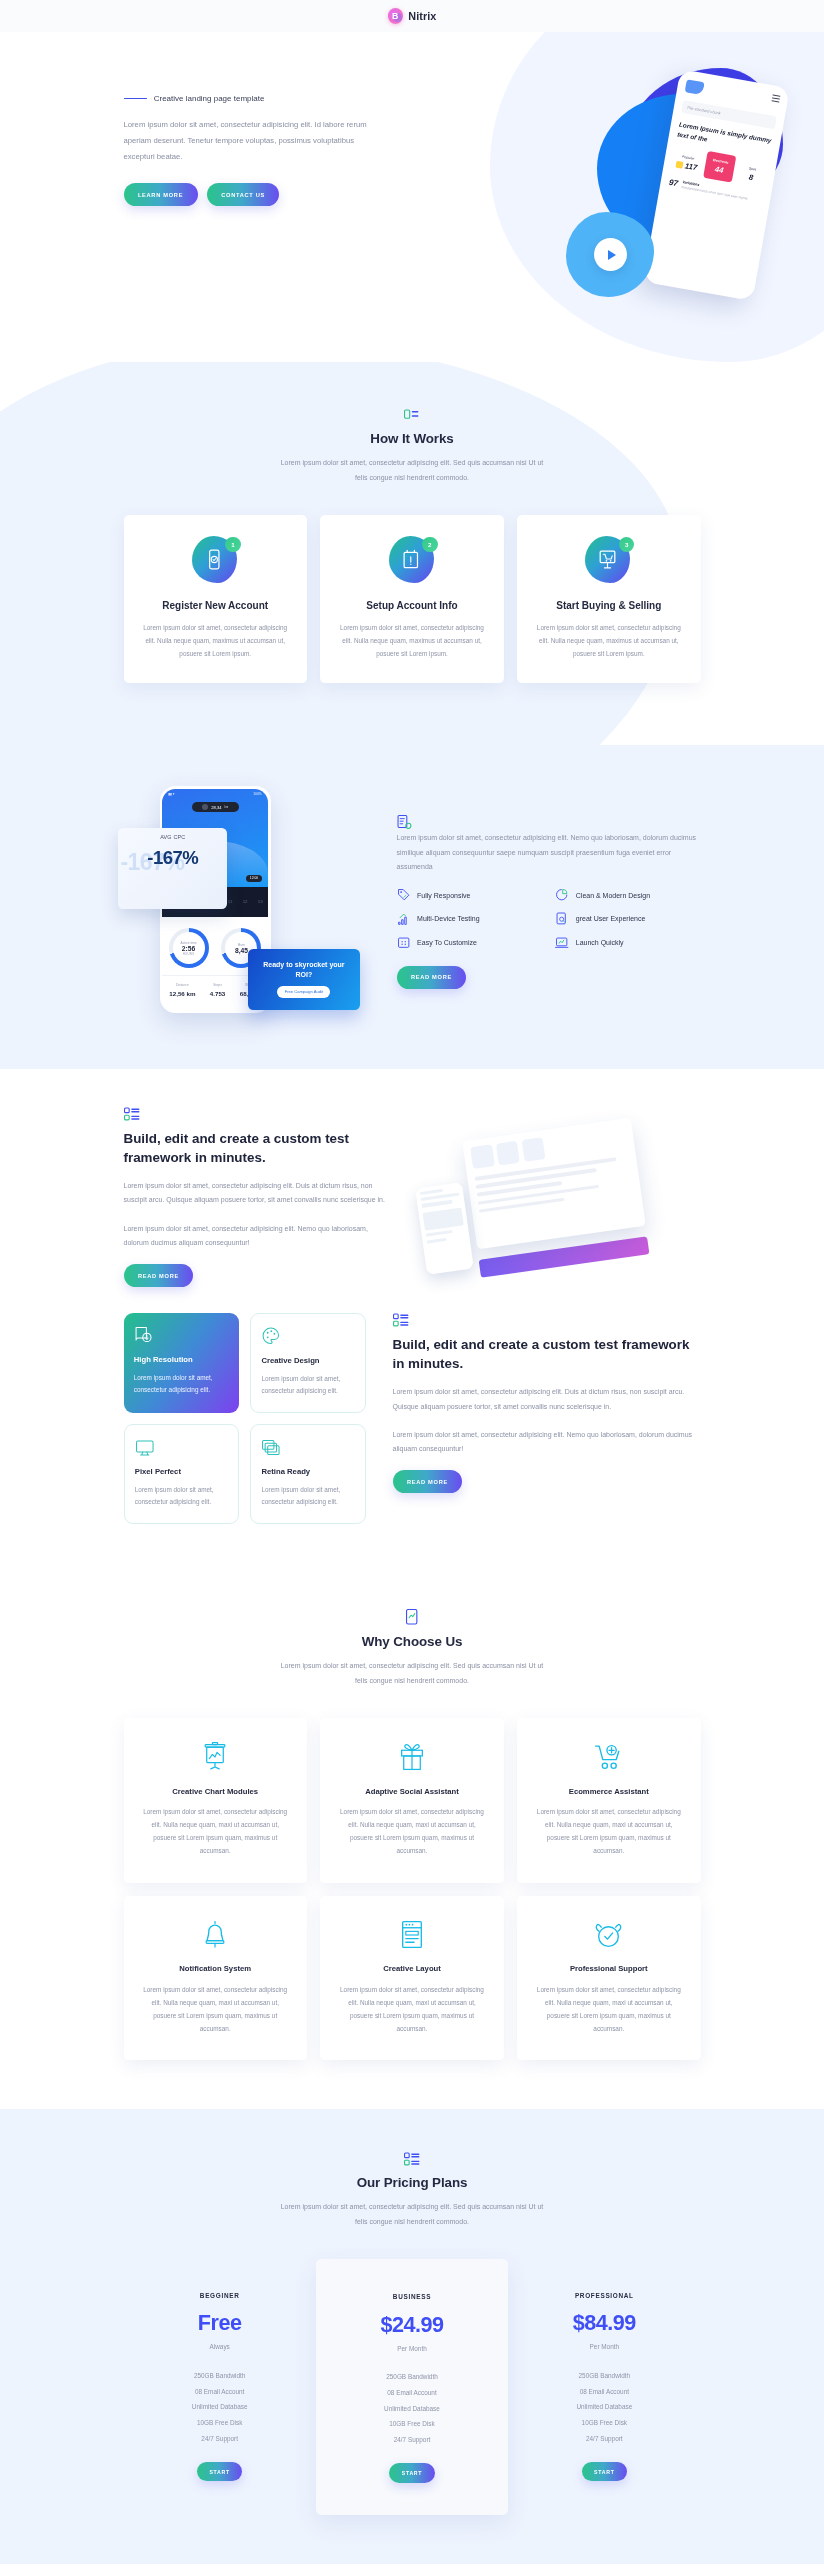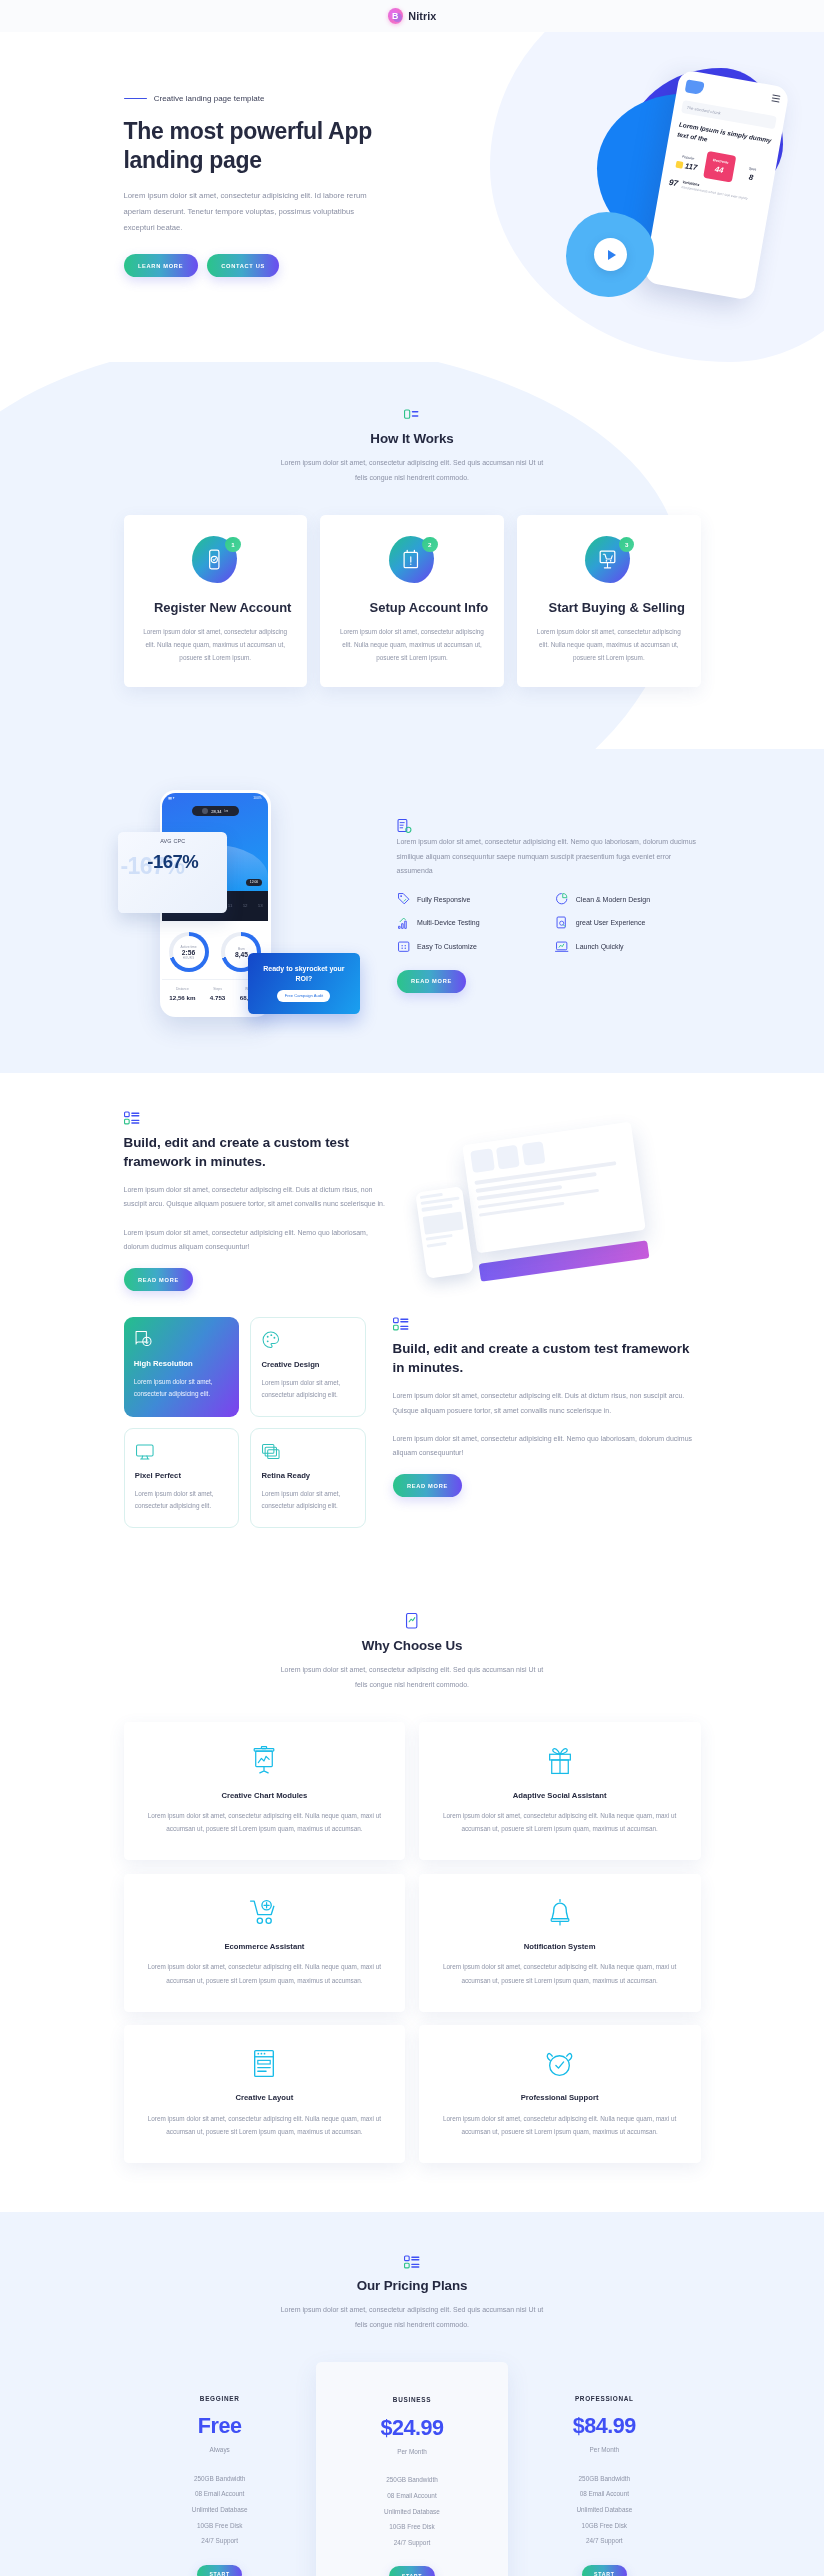--- a/index.html
+++ b/index.html
@@ -106,21 +106,21 @@
   .cards3{ display:flex; gap:13.4px; position:relative; z-index:3;}
   .hcard{ flex:1; background:#fff; border-radius:5.2px; padding:20.6px 15.5px 23px;
     text-align:center; box-shadow:0 5.2px 17.5px rgba(70,90,160,.09);}
   .hc-iconwrap{ position:relative; width:47px;height:47px;margin:0 auto 17.5px;}
   .hc-blob{ width:45px;height:47px;border-radius:48% 52% 44% 56% / 52% 48% 52% 48%;
     background:linear-gradient(135deg,#22c08e 0%,#2f9fd6 45%,#6347ef 100%);
     display:flex;align-items:center;justify-content:center;}
   .hc-num{ position:absolute; right:-2.1px; top:1px; width:15.5px;height:15.5px;border-radius:50%;
     background:linear-gradient(135deg,#34c98c,#49d49a); color:#fff; font-size:6.2px;
     display:flex;align-items:center;justify-content:center; font-weight:600;}
-  .hc-title{ font-size:13px; font-weight:700; color:#262a40; margin-bottom:9.3px;text-align:right;}
+  .hc-title{ font-size:10px; font-weight:700; color:#262a40; margin-bottom:9.3px;}
   .hc-text{ font-size:6.4px; line-height:2.05; color:#8f95a8;}
 
   
   .intro{ background:#eef4fe; padding:36px 0 46px; position:relative; overflow:hidden;}
   .split{ display:flex; align-items:center; gap:26px;}
   .split .left{ width:247px; position:relative;}
   .split .right{ flex:1;}
   h3.block-title{ font-size:13.4px; line-height:1.45; font-weight:700; color:#21253c; margin:7.2px 0 11.3px;}
   .block-text{ font-size:7px; line-height:2.1; color:#8c92a6; margin-bottom:13.4px;}
   .featgrid{ display:grid; grid-template-columns:1fr 1fr; gap:10.3px 13.4px; margin-bottom:16.5px;}
@@ -191,21 +191,21 @@
   .mini{ border:0.5px solid #d9f0ee; border-radius:9px; padding:12.4px 10.3px 14.4px; background:#fff; min-height:96px;}
   .mini.active{ background:linear-gradient(125deg,#24bf8c 0%,#3f8ad6 50%,#7d41ef 100%); border:0;}
   .mini .mi{ margin-bottom:10.3px; height:19.6px;}
   .mini .mt{ font-size:7.7px; font-weight:700; color:#262a40; margin-bottom:7.2px;}
   .mini .mx{ font-size:6.4px; line-height:1.95; color:#8f95a8;}
   .mini.active .mt,.mini.active .mx{ color:#fff;}
   .mini.active .mx{ color:#eef3ff;}
 
   
   .why{ padding:44px 8px 49px; background:#fff;}
-  .grid3{ display:grid; grid-template-columns:repeat(2,1fr); gap:13.4px;}
+  .grid3{ display:grid; grid-template-columns:repeat(3,1fr); gap:13.4px;}
   .wcard{ background:#fff; border-radius:4.6px; padding:23px 17.5px 25px; text-align:center;
     box-shadow:0 5.2px 16.5px rgba(70,90,160,.09);}
   .wc-icon{ height:32px; display:flex;align-items:center;justify-content:center;margin-bottom:13.4px;}
   .wc-title{ font-size:7.7px; font-weight:700; color:#262a40; margin-bottom:9.3px;}
   .wc-text{ font-size:6.4px; line-height:2.05; color:#8f95a8;}
 
   
   .pricing{ background:#eef4fe; padding:43px 0 49px;}
   .plans{ display:flex; align-items:center; justify-content:center; gap:0;}
   .plan{ flex:1; text-align:center; padding:23px 10.3px 24px; border-radius:5.2px;}
@@ -237,21 +237,20 @@
 
   <section class="hero">
     <div class="hero-blob"></div>
     <div class="container">
       <div class="hero-inner">
         <div class="hero-left">
           <div class="eyebrow">
             <span class="bar"></span>
             <span class="txt">Creative landing page template</span>
           </div>
-          <h1 class="hero-title">The most powerful App landing page</h1>
           <p class="hero-desc">Lorem ipsum dolor sit amet, consectetur adipisicing elit. Id labore rerum aperiam deserunt. Tenetur tempore voluptas, possimus voluptatibus excepturi beatae.</p>
           <div class="hero-btns">
             <button class="btn">LEARN MORE</button>
             <button class="btn">CONTACT US</button>
           </div>
         </div>
       </div>
     </div>
 
     <div class="hero-art">

